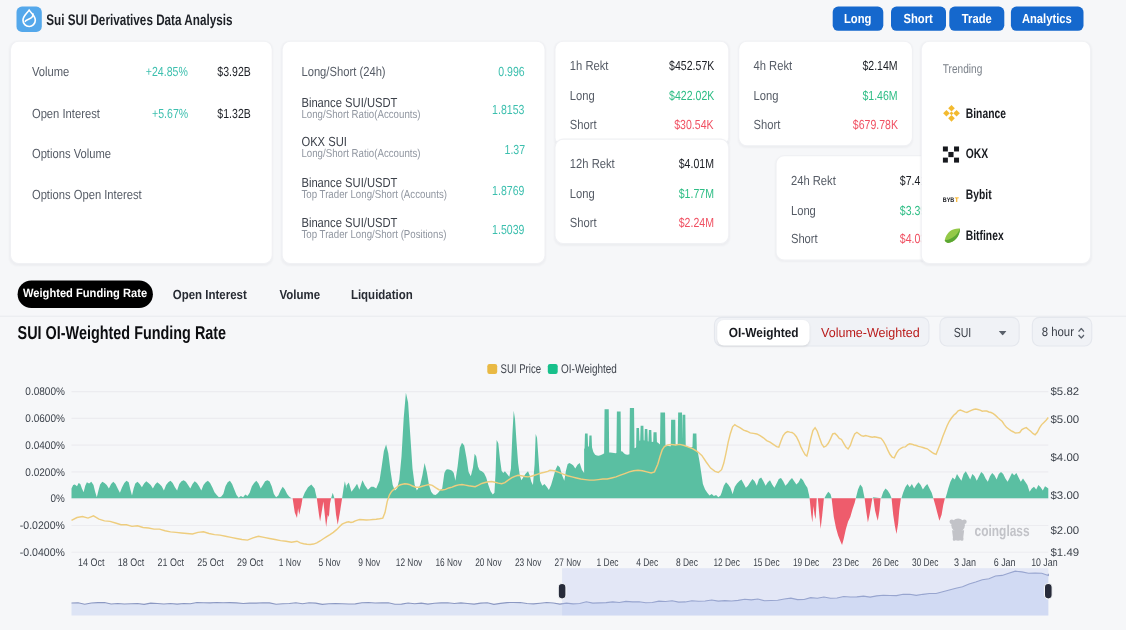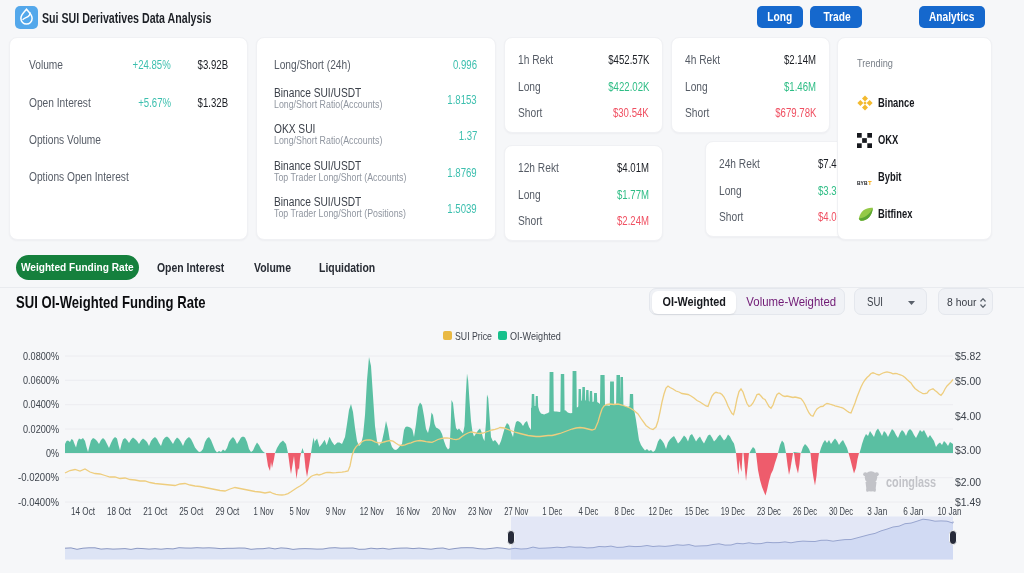--- a/index.html
+++ b/index.html
@@ -20,21 +20,21 @@
 
 <div style="position:absolute;left:15px;top:6px;width:23px;height:23px;border-radius:5px;background:#54a8eb;">
   <svg width="23" height="23" viewBox="0 0 23 23">
       <path d="M11.5 3.2 C9.3 6.4 5.9 8.5 5.9 12.5 a5.6 5.6 0 0 0 11.2 0 C17.1 8.5 13.7 6.4 11.5 3.2 Z" fill="none" stroke="#fff" stroke-width="1.5"></path>
       <path d="M7.6 13.8 c1.6-2.2 4.9-2.2 6.6-4.3 1-1.2.9-2.4.6-3.4" fill="none" stroke="#fff" stroke-width="1.4"></path>
     </svg>
 </div>
 <div style="position:absolute;left:42px;top:10px;font-size:14px;font-weight:bold;color:#1d2026;transform:scaleX(0.76);transform-origin:0 50%;white-space:nowrap;">Sui SUI Derivatives Data Analysis</div>
 <div class="btn" style="left:757px;width:46px;"><span>Long</span></div>
 <div class="btn" style="left:810px;width:50px;"><span>Short</span></div>
-<div class="btn" style="left:812px;width:50px;"><span>Trade</span></div>
+<div class="btn" style="left:863px;width:50px;"><span>Trade</span></div>
 <div class="btn" style="left:919px;width:66px;"><span>Analytics</span></div>
 
 <div class="card" style="left:9px;top:37px;width:239px;height:203px;">
   <div class="row" style="top:20px;">
       <span class="lbl" style="position:absolute;left:19px;">Volume</span>
       <span class="teal" style="position:absolute;right:76px;">+24.85%</span>
       <span class="val" style="position:absolute;right:19px;">$3.92B</span>
     </div>
   <div class="row" style="top:58px;">
       <span class="lbl" style="position:absolute;left:19px;">Open Interest</span>
@@ -105,21 +105,21 @@
     </div>
     <div class="row" style="top:42px;">
       <span class="lbl" style="position:absolute;left:13px;">Long</span>
       <span class="green" style="position:absolute;right:13px;">$1.46M</span>
     </div>
     <div class="row" style="top:68px;">
       <span class="lbl" style="position:absolute;left:13px;">Short</span>
       <span class="red" style="position:absolute;right:13px;">$679.78K</span>
     </div>
   </div>
-<div class="card" style="left:504px;top:145px;width:159px;height:96px;">
+<div class="card" style="left:504px;top:126px;width:159px;height:96px;">
     <div class="row" style="top:15px;">
       <span class="lbl" style="position:absolute;left:13px;">12h Rekt</span>
       <span class="val" style="position:absolute;right:13px;">$4.01M</span>
     </div>
     <div class="row" style="top:42px;">
       <span class="lbl" style="position:absolute;left:13px;">Long</span>
       <span class="green" style="position:absolute;right:13px;">$1.77M</span>
     </div>
     <div class="row" style="top:68px;">
       <span class="lbl" style="position:absolute;left:13px;">Short</span>
@@ -169,29 +169,29 @@
       </svg></div>
   <div class="xch" style="top:132px;">Bybit</div>
   <div style="position:absolute;left:19px;top:168px;height:17px;"><svg width="17" height="17" viewBox="0 0 17 17">
         <path d="M1.8 12.5 C3.5 4.5 9.5 1.2 15.8 1.8 C15.6 9.5 10 14.8 4.8 14.8 C3.5 14.8 2.3 13.9 1.8 12.5 Z" fill="#94c947"></path>
         <path d="M1.8 12.5 C6.5 12.3 13 9 15.8 1.8 C15.6 9.5 10 14.8 4.8 14.8 C3.5 14.8 2.3 13.9 1.8 12.5 Z" fill="#5ba633"></path>
       </svg></div>
   <div class="xch" style="top:169px;">Bitfinex</div>
 </div>
 
 <div style="position:absolute;left:0;top:287px;width:1024px;border-top:1px solid #e9ebef;"></div>
-<div style="position:absolute;left:16px;top:255px;width:123px;height:25px;background:#15803d;border-radius:13px;color:#fff;font-size:11px;font-weight:bold;text-align:center;line-height:25px;white-space:nowrap;"><span style="display:inline-block;transform:scaleX(0.92);">Weighted Funding Rate</span></div>
+<div style="position:absolute;left:16px;top:255px;width:123px;height:25px;background:#000000;border-radius:13px;color:#fff;font-size:11px;font-weight:bold;text-align:center;line-height:25px;white-space:nowrap;"><span style="display:inline-block;transform:scaleX(0.92);">Weighted Funding Rate</span></div>
 <div style="position:absolute;left:157px;top:261px;font-size:12px;font-weight:bold;color:#272b33;transform:scaleX(0.87);transform-origin:0 50%;white-space:nowrap;">Open Interest</div>
 <div style="position:absolute;left:254px;top:261px;font-size:12px;font-weight:bold;color:#272b33;transform:scaleX(0.87);transform-origin:0 50%;white-space:nowrap;">Volume</div>
 <div style="position:absolute;left:319px;top:261px;font-size:12px;font-weight:bold;color:#272b33;transform:scaleX(0.87);transform-origin:0 50%;white-space:nowrap;">Liquidation</div>
 
 <div style="position:absolute;left:16px;top:293px;font-size:17px;font-weight:bold;color:#0c0d10;transform:scaleX(0.77);transform-origin:0 50%;white-space:nowrap;">SUI OI-Weighted Funding Rate</div>
 <div class="ctrl" style="left:649px;width:196px;">
   <div style="position:absolute;left:2px;top:2px;width:84px;height:23px;background:#fff;border-radius:6px;box-shadow:0 1px 2px rgba(0,0,0,0.08);text-align:center;line-height:23px;font-weight:bold;color:#17191e;"><span style="display:inline-block;transform:scaleX(0.9);">OI-Weighted</span></div>
-  <div style="position:absolute;left:88px;top:2px;width:106px;height:23px;text-align:center;line-height:23px;color:#701a75;"><span style="display:inline-block;transform:scaleX(0.95);">Volume-Weighted</span></div>
+  <div style="position:absolute;left:88px;top:2px;width:106px;height:23px;text-align:center;line-height:23px;color:#b91c1c;"><span style="display:inline-block;transform:scaleX(0.95);">Volume-Weighted</span></div>
 </div>
 <div class="ctrl" style="left:854px;width:73px;">
   <span style="position:absolute;left:12px;top:6px;display:inline-block;transform:scaleX(0.8);transform-origin:0 50%;">SUI</span>
   <svg style="position:absolute;right:11px;top:12px;" width="7" height="4" viewBox="0 0 7 4">
       <path d="M0 0 L3.5 4 L7 0 Z" fill="#5a616b"></path>
     </svg>
 </div>
 <div class="ctrl" style="left:938px;width:55px;">
   <span style="position:absolute;left:8px;top:7px;font-size:11.5px;transform:scaleX(0.9);transform-origin:0 50%;display:inline-block;">8 hour</span>
   <svg style="position:absolute;right:6px;top:9px;" width="6" height="10" viewBox="0 0 6 10">

